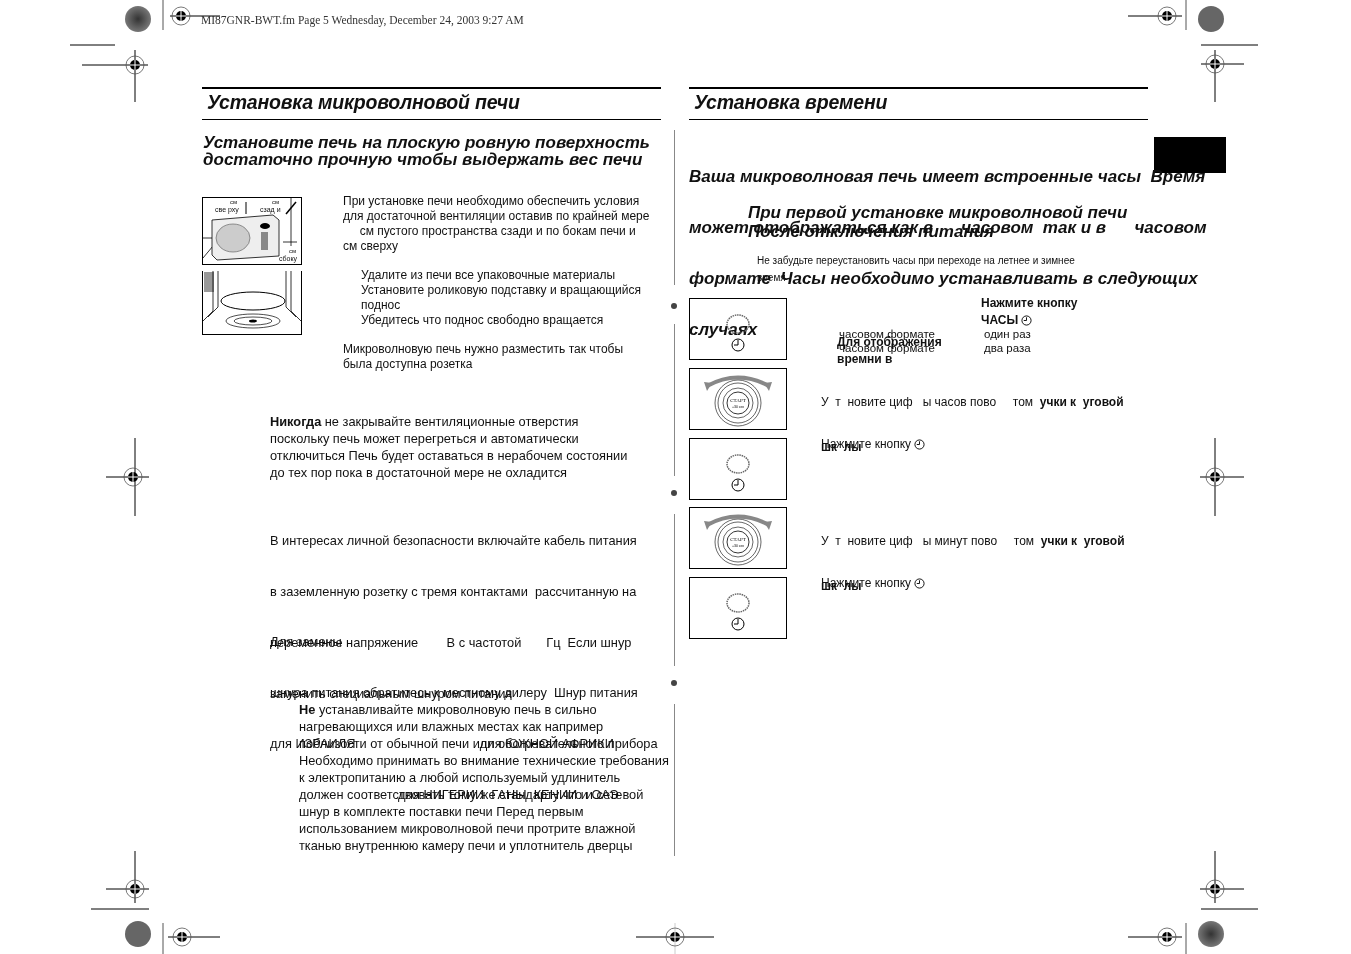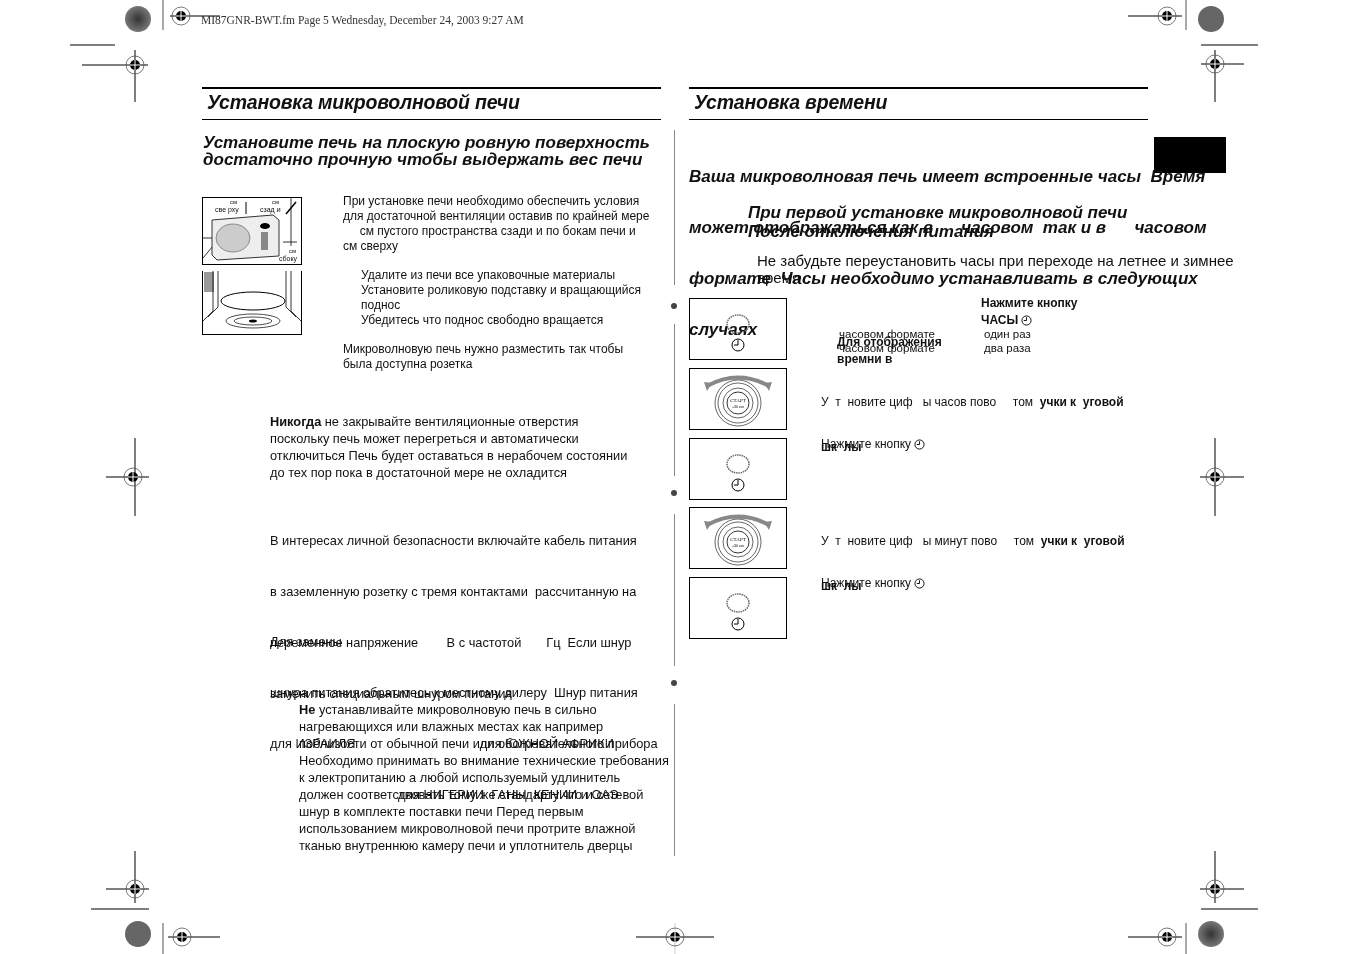--- a/index.html
+++ b/index.html
@@ -202,21 +202,21 @@
   <div>Ваша микроволновая печь имеет встроенные часы  Время</div>
   <div>может отображаться как в      часовом  так и в      часовом</div>
   <div>формате  Часы необходимо устанавливать в следующих</div>
   <div>случаях</div>
 </div>
 <div class="lead" style="left:748px;top:203px;line-height:19px;">
   <div>При первой установке микроволновой печи</div>
   <div>После отключения питания</div>
 </div>
 
-<div class="body-text" style="left:757px;top:252px;font-size:15px;line-height:17px;">
+<div class="body-text" style="left:757px;top:252px;font-size:10px;line-height:17px;">
   <div>Не забудьте переустановить часы при переходе на летнее и зимнее</div>
   <div>время</div>
 </div>
 
 <div class="step-box" style="top:298px;">
   <svg width="96" height="60">
     <ellipse cx="48" cy="25" rx="11" ry="9" fill="none" stroke="#666" stroke-width="1.5" stroke-dasharray="1.5 0.8"></ellipse>
     <g>
         <circle cx="48" cy="46" r="6" fill="none" stroke="#000" stroke-width="1"></circle>
         <path d="M48 41 L48 46 L44 46" fill="none" stroke="#000" stroke-width="1"></path>

